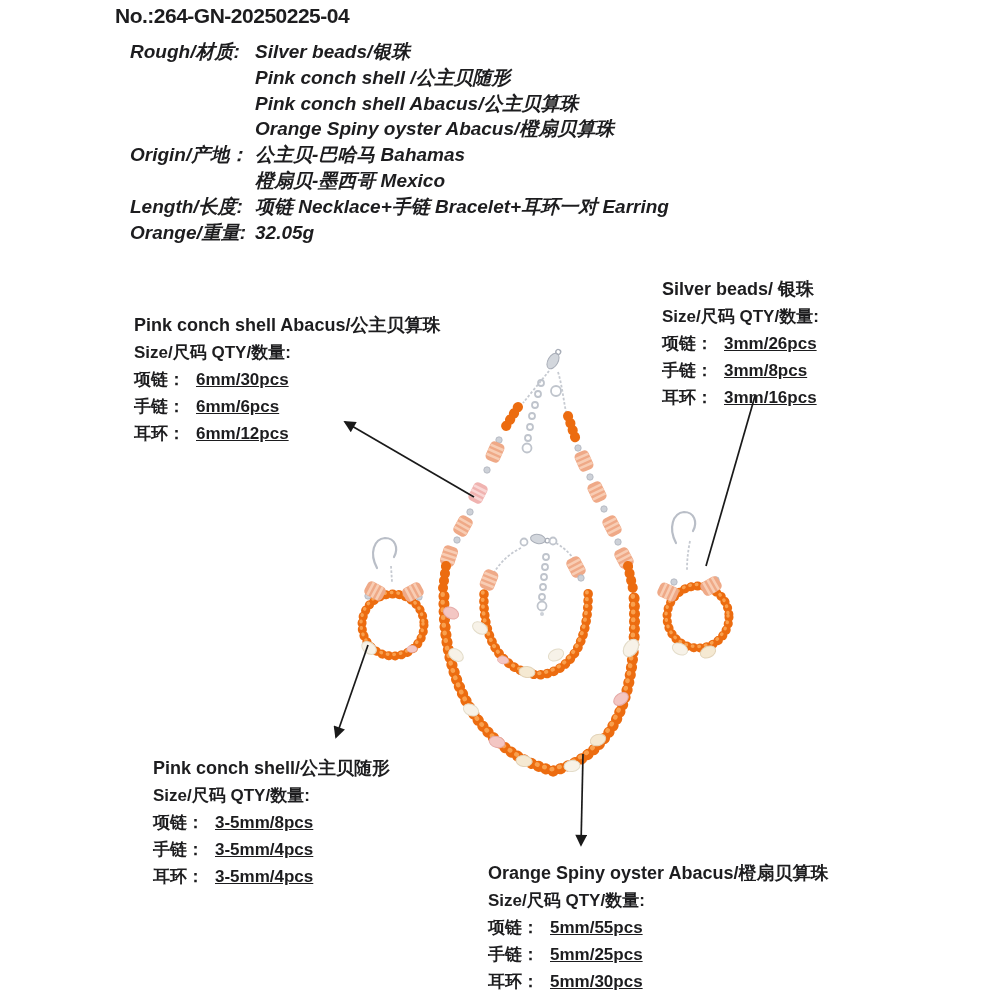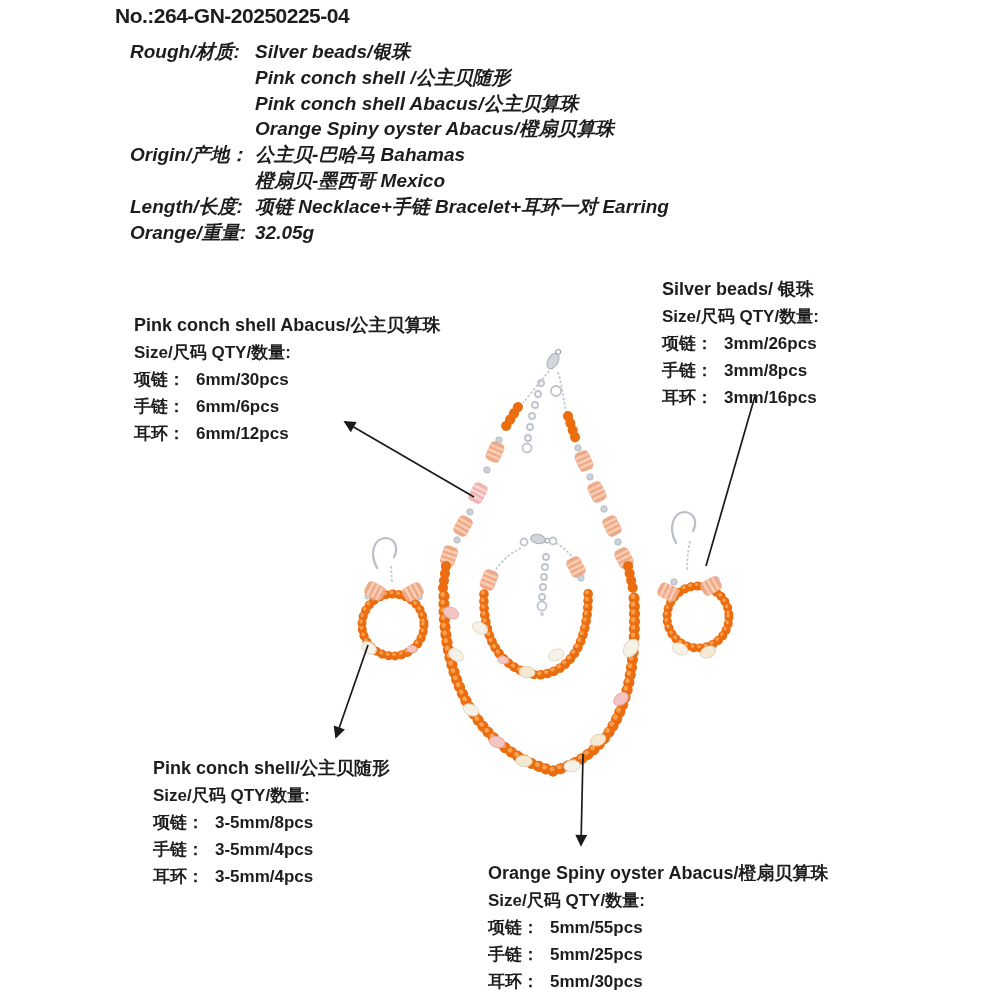--- a/index.html
+++ b/index.html
@@ -13,21 +13,21 @@
   
   #title{left:115px;top:4px;font-size:21px;letter-spacing:-0.5px;}
   
   #spec{left:130px;top:39px;font-size:19px;line-height:25.8px;}
   .spec-row{display:flex;font-style:italic;}
   .spec-label{width:125px;flex:0 0 auto;white-space:nowrap;}
   .spec-values div{white-space:nowrap;}
   
   .callout{font-size:17px;line-height:27px;white-space:nowrap;}
   .co-title{font-size:18px;}
-  .co-val{margin-left:11px;}
+  .co-val{margin-left:11px;text-decoration:underline;}
   #co-silver{left:662px;top:248px;margin-top:28px;}
   #co-abacus{left:134px;top:312px;}
   #co-conch{left:153px;top:755px;}
   #co-orange{left:488px;top:860px;}
   
   #art{left:0;top:0;}
   .chain{stroke:#c6cad1;stroke-width:1.8;fill:none;stroke-dasharray:2.6 1.8;}
   .wire{stroke:#b9bec7;stroke-width:2.2;fill:none;stroke-linecap:round;}
   .ring{fill:none;stroke:#bfc4cc;stroke-width:1.8;}
   .beads-xl{stroke:#ec6c10;stroke-width:11;fill:none;stroke-linecap:round;stroke-dasharray:0.5 7.2;}

